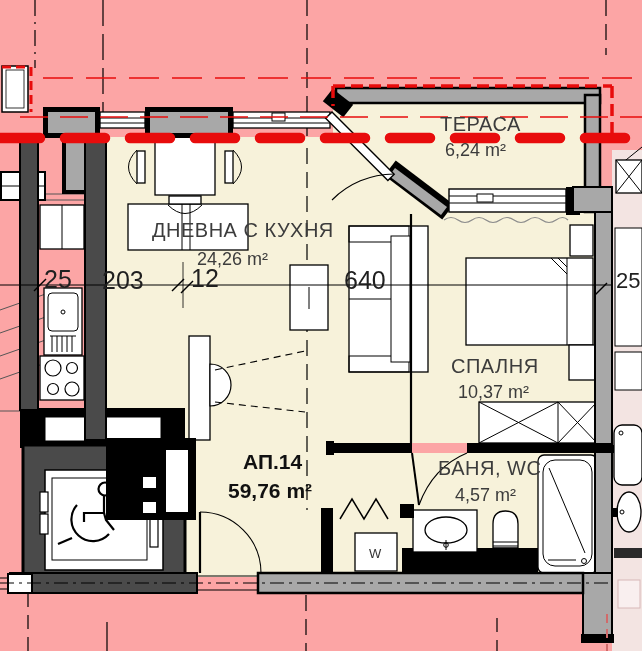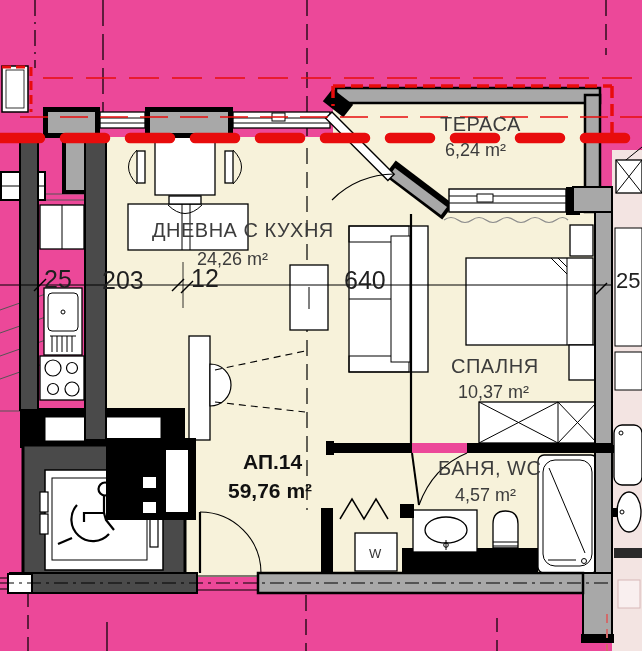--- a/index.html
+++ b/index.html
@@ -1,16 +1,16 @@
 <!DOCTYPE html>
 <html><head>
 <meta charset="utf-8">
 <style>
   html,body{margin:0;padding:0;background:#fff;}
-  #plan-canvas{position:relative;width:642px;height:651px;background:#ec4899;overflow:hidden;
+  #plan-canvas{position:relative;width:642px;height:651px;background:#fca5a5;overflow:hidden;
     font-family:"Liberation Sans", sans-serif;}
   svg{position:absolute;left:0;top:0;}
   text{font-family:"Liberation Sans", sans-serif;}
   .room-label{fill:#3c3c3c;font-size:20px;letter-spacing:0.5px;}
   .area-label{fill:#3c3c3c;font-size:18px;}
   .dim-label{fill:#1f1f1f;font-size:25px;}
   .apt-label{fill:#111;font-size:21px;font-weight:bold;}
   .washer-label{fill:#333;font-size:13px;}
   .wall-black{fill:#000;}
   .wall-gray{fill:#a8a8a8;}

